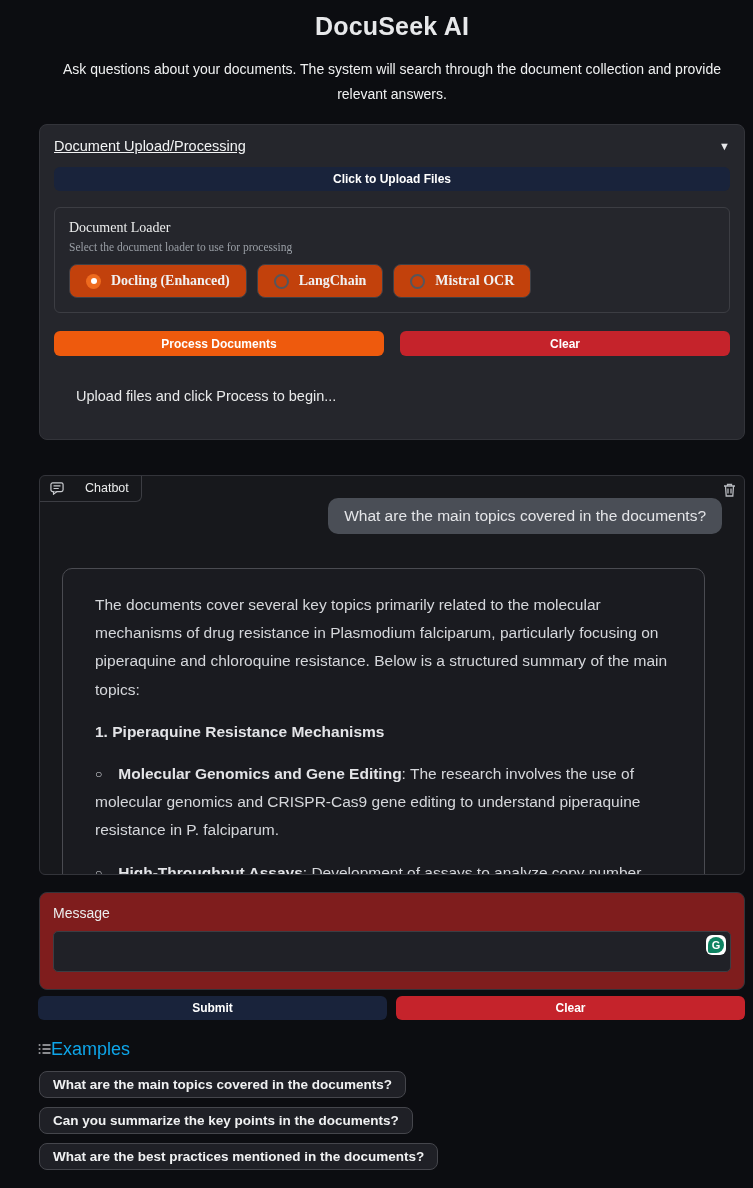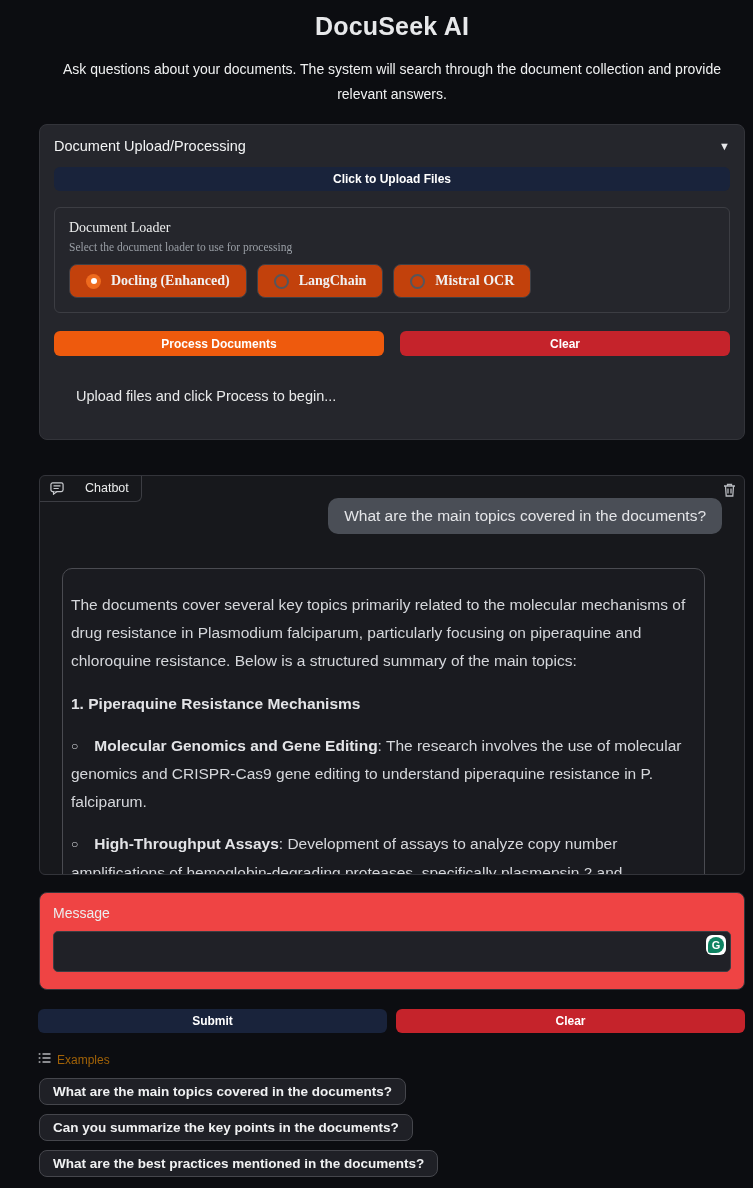--- a/index.html
+++ b/index.html
@@ -15,21 +15,21 @@
   .app-title { text-align:center; font-size:25px; font-weight:bold; margin-top:4px; letter-spacing:.2px; }
   .app-desc  { text-align:center; font-size:14px; line-height:1.75; max-width:700px; margin:16px auto 0; color:#f0f1f2; }
 
   
   .panel {
     background:#25262c; border:1px solid #33343a; border-radius:8px;
     margin-top:18px;
   }
   .panel-inner { padding:13px 14px; }
   .panel-head { display:flex; justify-content:space-between; align-items:center; }
-  .panel-title { font-size:14.5px; color:#f2f3f4; }
+  .panel-title { font-size:14.5px; color:#f2f3f4;text-decoration:underline; }
   .acc-arrow { font-size:11px; color:#e7e8ea; cursor:pointer; }
 
   
   .btn {
     display:flex; align-items:center; justify-content:center;
     border:none; border-radius:6px; color:#fff; font-size:12px; font-weight:bold;
     font-family:"Liberation Sans", sans-serif; cursor:pointer; height:25px; width:100%;
   }
   .btn-navy   { background:#19233b; }
   .btn-orange { background:#ee5a0d; }
@@ -67,49 +67,49 @@
   .chat-tab svg { display:block; }
   .trash-btn { position:absolute; top:6px; right:7px; cursor:pointer; }
   .user-bubble {
     position:absolute; top:22px; right:22px; max-width:540px;
     background:#4a4e56; border-radius:10px; padding:9px 16px;
     font-size:15.5px; color:#e4e5e8;
   }
   .bot-card {
     position:absolute; top:92px; left:22px; right:39px;
     border:1px solid #4a4b51; border-radius:10px; background:#1a1b20;
-    padding:8px 8px 20px; font-size:15.5px; line-height:1.82; color:#d5d7db;
+    padding:8px 32px 20px; font-size:15.5px; line-height:1.82; color:#d5d7db;
   }
   .bot-card p { margin-top:14px; }
   .bot-heading { font-weight:bold; color:#e3e4e7; }
   .bullet::before { content:"○"; font-size:12px; margin-right:16px; position:relative; top:-1px; }
   .bullet strong { color:#e3e4e7; }
 
   
-  .msg-panel { background:#ef4444; border:1px solid #33343a; border-radius:8px; margin-top:17px; padding:12px 13px 13px; }
+  .msg-panel { background:#7f1d1d; border:1px solid #33343a; border-radius:8px; margin-top:17px; padding:12px 13px 13px; }
   .msg-label { font-size:14px; color:#eceded; }
   .msg-input-wrap { position:relative; margin-top:10px; }
   .msg-input {
     width:100%; height:41px; resize:none; background:#202127; border:1px solid #3c3d43;
     border-radius:5px; color:#e7e8ea; font-family:"Liberation Sans",sans-serif; font-size:14px; padding:8px 34px 8px 10px;
   }
   .gram-icon {
     position:absolute; top:4px; right:5px; width:20px; height:20px; background:#fff;
     border-radius:6px; display:flex; align-items:center; justify-content:center; cursor:pointer;
   }
   .gram-circle {
     width:16px; height:16px; background:#0e8362; color:#fff; font-size:11px; font-weight:bold;
     border-radius:50% 50% 50% 2px; display:flex; align-items:center; justify-content:center;
   }
 
-  .submit-row { display:flex; gap:9px; margin-top:19px; margin-left:-1px; }
+  .submit-row { display:flex; gap:9px; margin-top:6px; margin-left:-1px; }
   .submit-row > * { flex:1; height:24px; }
 
   
-  .examples-label { display:flex; align-items:center; gap:6px; margin:19px 0 0 -1px; font-size:12px; color:#a16207; }
+  .examples-label { display:flex; align-items:center; margin:19px 0 0 -1px; font-size:18px; color:#0ea5e9; }
   .examples-row { display:flex; gap:9px; margin-top:11px; flex-wrap:wrap; }
   .example-btn {
     background:#1f2026; border:1px solid #45464c; border-radius:8px;
     padding:5px 13px; font-size:13.5px; font-weight:bold; color:#f0f1f2; cursor:pointer;
     font-family:"Liberation Sans",sans-serif;
   }
 </style>
 </head>
 <body>
 

